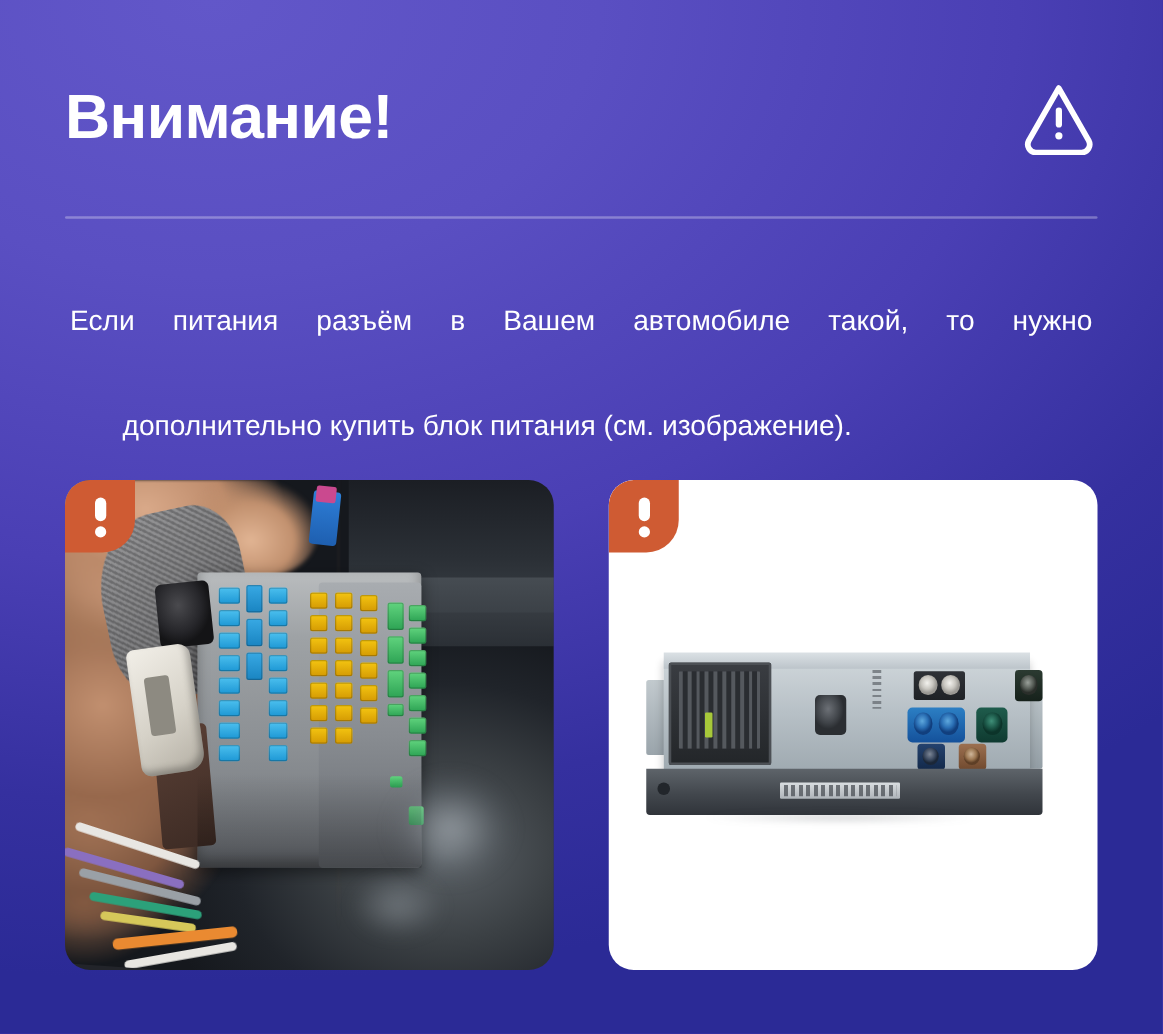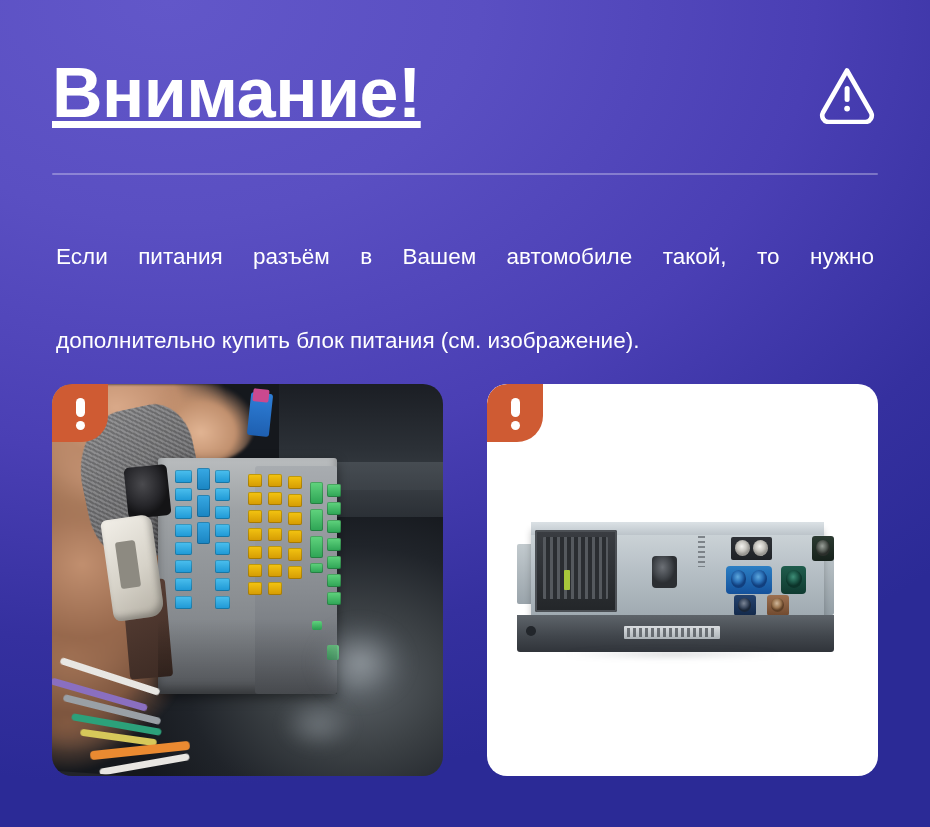--- a/index.html
+++ b/index.html
@@ -28,27 +28,26 @@
     position: absolute;
     left: 52px;
     top: 48px;
     width: 826px;
     height: 90px;
     display: flex;
     align-items: center;
     justify-content: space-between;
   }
   .page-title {
-    font-size: 70px;
+    font-size: 50px;
     font-weight: bold;
     color: #ffffff;
     letter-spacing: -0.5px;
     line-height: 1;
     white-space: nowrap;
-    text-decoration: underline;
   }
   .warn-icon-wrap {
     width: 62px;
     height: 62px;
     flex: 0 0 auto;
     display: block;
   }
 
   
   .divider {
@@ -78,20 +77,21 @@
     text-align: justify;
   }
   .body-text .line1::after {
     content: "";
     display: inline-block;
     width: 100%;
     height: 0;
   }
   .body-text .line2 {
     display: block;
+    margin-left: 42px;
   }
 
   
   .cards {
     position: absolute;
     left: 52px;
     top: 384px;
     width: 826px;
     height: 392px;
     display: flex;

